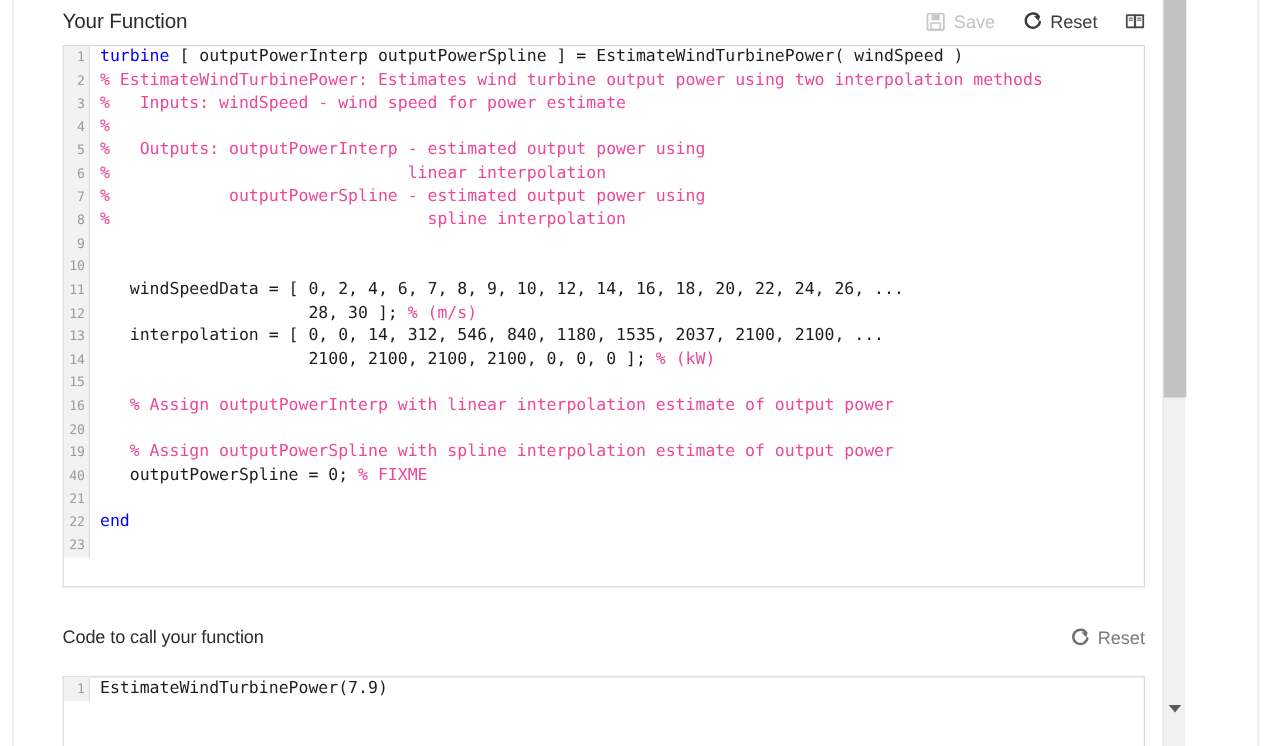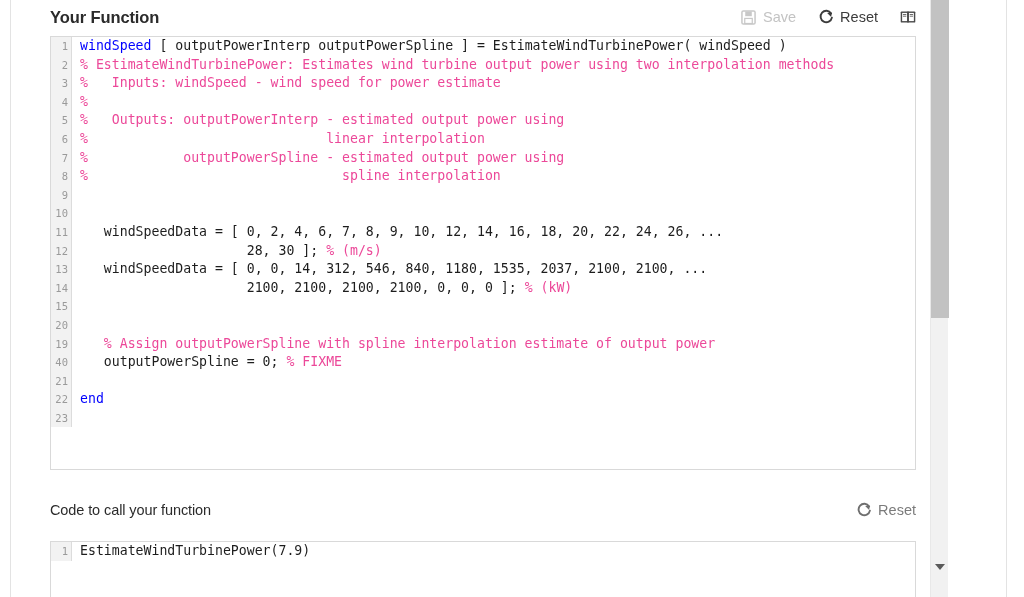--- a/index.html
+++ b/index.html
@@ -52,39 +52,39 @@
     width: 866px;
     height: 34px;
     display: flex;
     align-items: center;
     justify-content: space-between;
   }
   .section-header.primary { top: 0px; }
 
   .section-title {
     font-size: 16.5px;
-    font-weight: bold;
+    font-weight: normal;
     color: #2b2b2b;
     letter-spacing: -0.1px;
     white-space: nowrap;
   }
   .section-title.small {
     font-size: 14.5px;
     font-weight: normal;
   }
 
   .header-actions {
     display: flex;
     align-items: center;
     gap: 21px;
   }
 
   .action-btn {
     display: flex;
-    align-items: center;
+    align-items: flex-end;
     gap: 6px;
     font-size: 14.5px;
     color: #3c3c3c;
     cursor: pointer;
     white-space: nowrap;
     user-select: none;
   }
   .action-btn.disabled {
     color: #c3c3c3;
     cursor: default;
@@ -244,21 +244,21 @@
           </span>
         </div>
 
       </div>
     </div>
 
     <div class="editor main">
       <div class="code-rows" id="main-code-rows">
           <div class="code-line">
             <div class="gutter">1</div>
-            <div class="code-text"><span class="tok-kw">windSpeed</span><span> [ outputPowerInterp outputPowerSpline ] = EstimateWindTurbinePower( windSpeed )</span></div>
+            <div class="code-text"><span class="tok-kw">turbine</span><span> [ outputPowerInterp outputPowerSpline ] = EstimateWindTurbinePower( windSpeed )</span></div>
           </div>
           <div class="code-line">
             <div class="gutter">2</div>
             <div class="code-text"><span class="tok-com">% EstimateWindTurbinePower: Estimates wind turbine output power using two interpolation methods</span></div>
           </div>
           <div class="code-line">
             <div class="gutter">3</div>
             <div class="code-text"><span class="tok-com">%   Inputs: windSpeed - wind speed for power estimate</span></div>
           </div>
           <div class="code-line">
@@ -292,29 +292,33 @@
           <div class="code-line">
             <div class="gutter">11</div>
             <div class="code-text"><span>   windSpeedData = [ 0, 2, 4, 6, 7, 8, 9, 10, 12, 14, 16, 18, 20, 22, 24, 26, ...</span></div>
           </div>
           <div class="code-line">
             <div class="gutter">12</div>
             <div class="code-text"><span>                     28, 30 ]; </span><span class="tok-com">% (m/s)</span></div>
           </div>
           <div class="code-line">
             <div class="gutter">13</div>
-            <div class="code-text"><span>   windSpeedData = [ 0, 0, 14, 312, 546, 840, 1180, 1535, 2037, 2100, 2100, ...</span></div>
+            <div class="code-text"><span>   interpolation = [ 0, 0, 14, 312, 546, 840, 1180, 1535, 2037, 2100, 2100, ...</span></div>
           </div>
           <div class="code-line">
             <div class="gutter">14</div>
             <div class="code-text"><span>                     2100, 2100, 2100, 2100, 0, 0, 0 ]; </span><span class="tok-com">% (kW)</span></div>
           </div>
           <div class="code-line">
             <div class="gutter">15</div>
             <div class="code-text"><span></span></div>
+          </div>
+          <div class="code-line">
+            <div class="gutter">16</div>
+            <div class="code-text"><span class="tok-com">   % Assign outputPowerInterp with linear interpolation estimate of output power</span></div>
           </div>
           <div class="code-line">
             <div class="gutter">20</div>
             <div class="code-text"><span></span></div>
           </div>
           <div class="code-line">
             <div class="gutter">19</div>
             <div class="code-text"><span class="tok-com">   % Assign outputPowerSpline with spline interpolation estimate of output power</span></div>
           </div>
           <div class="code-line">

